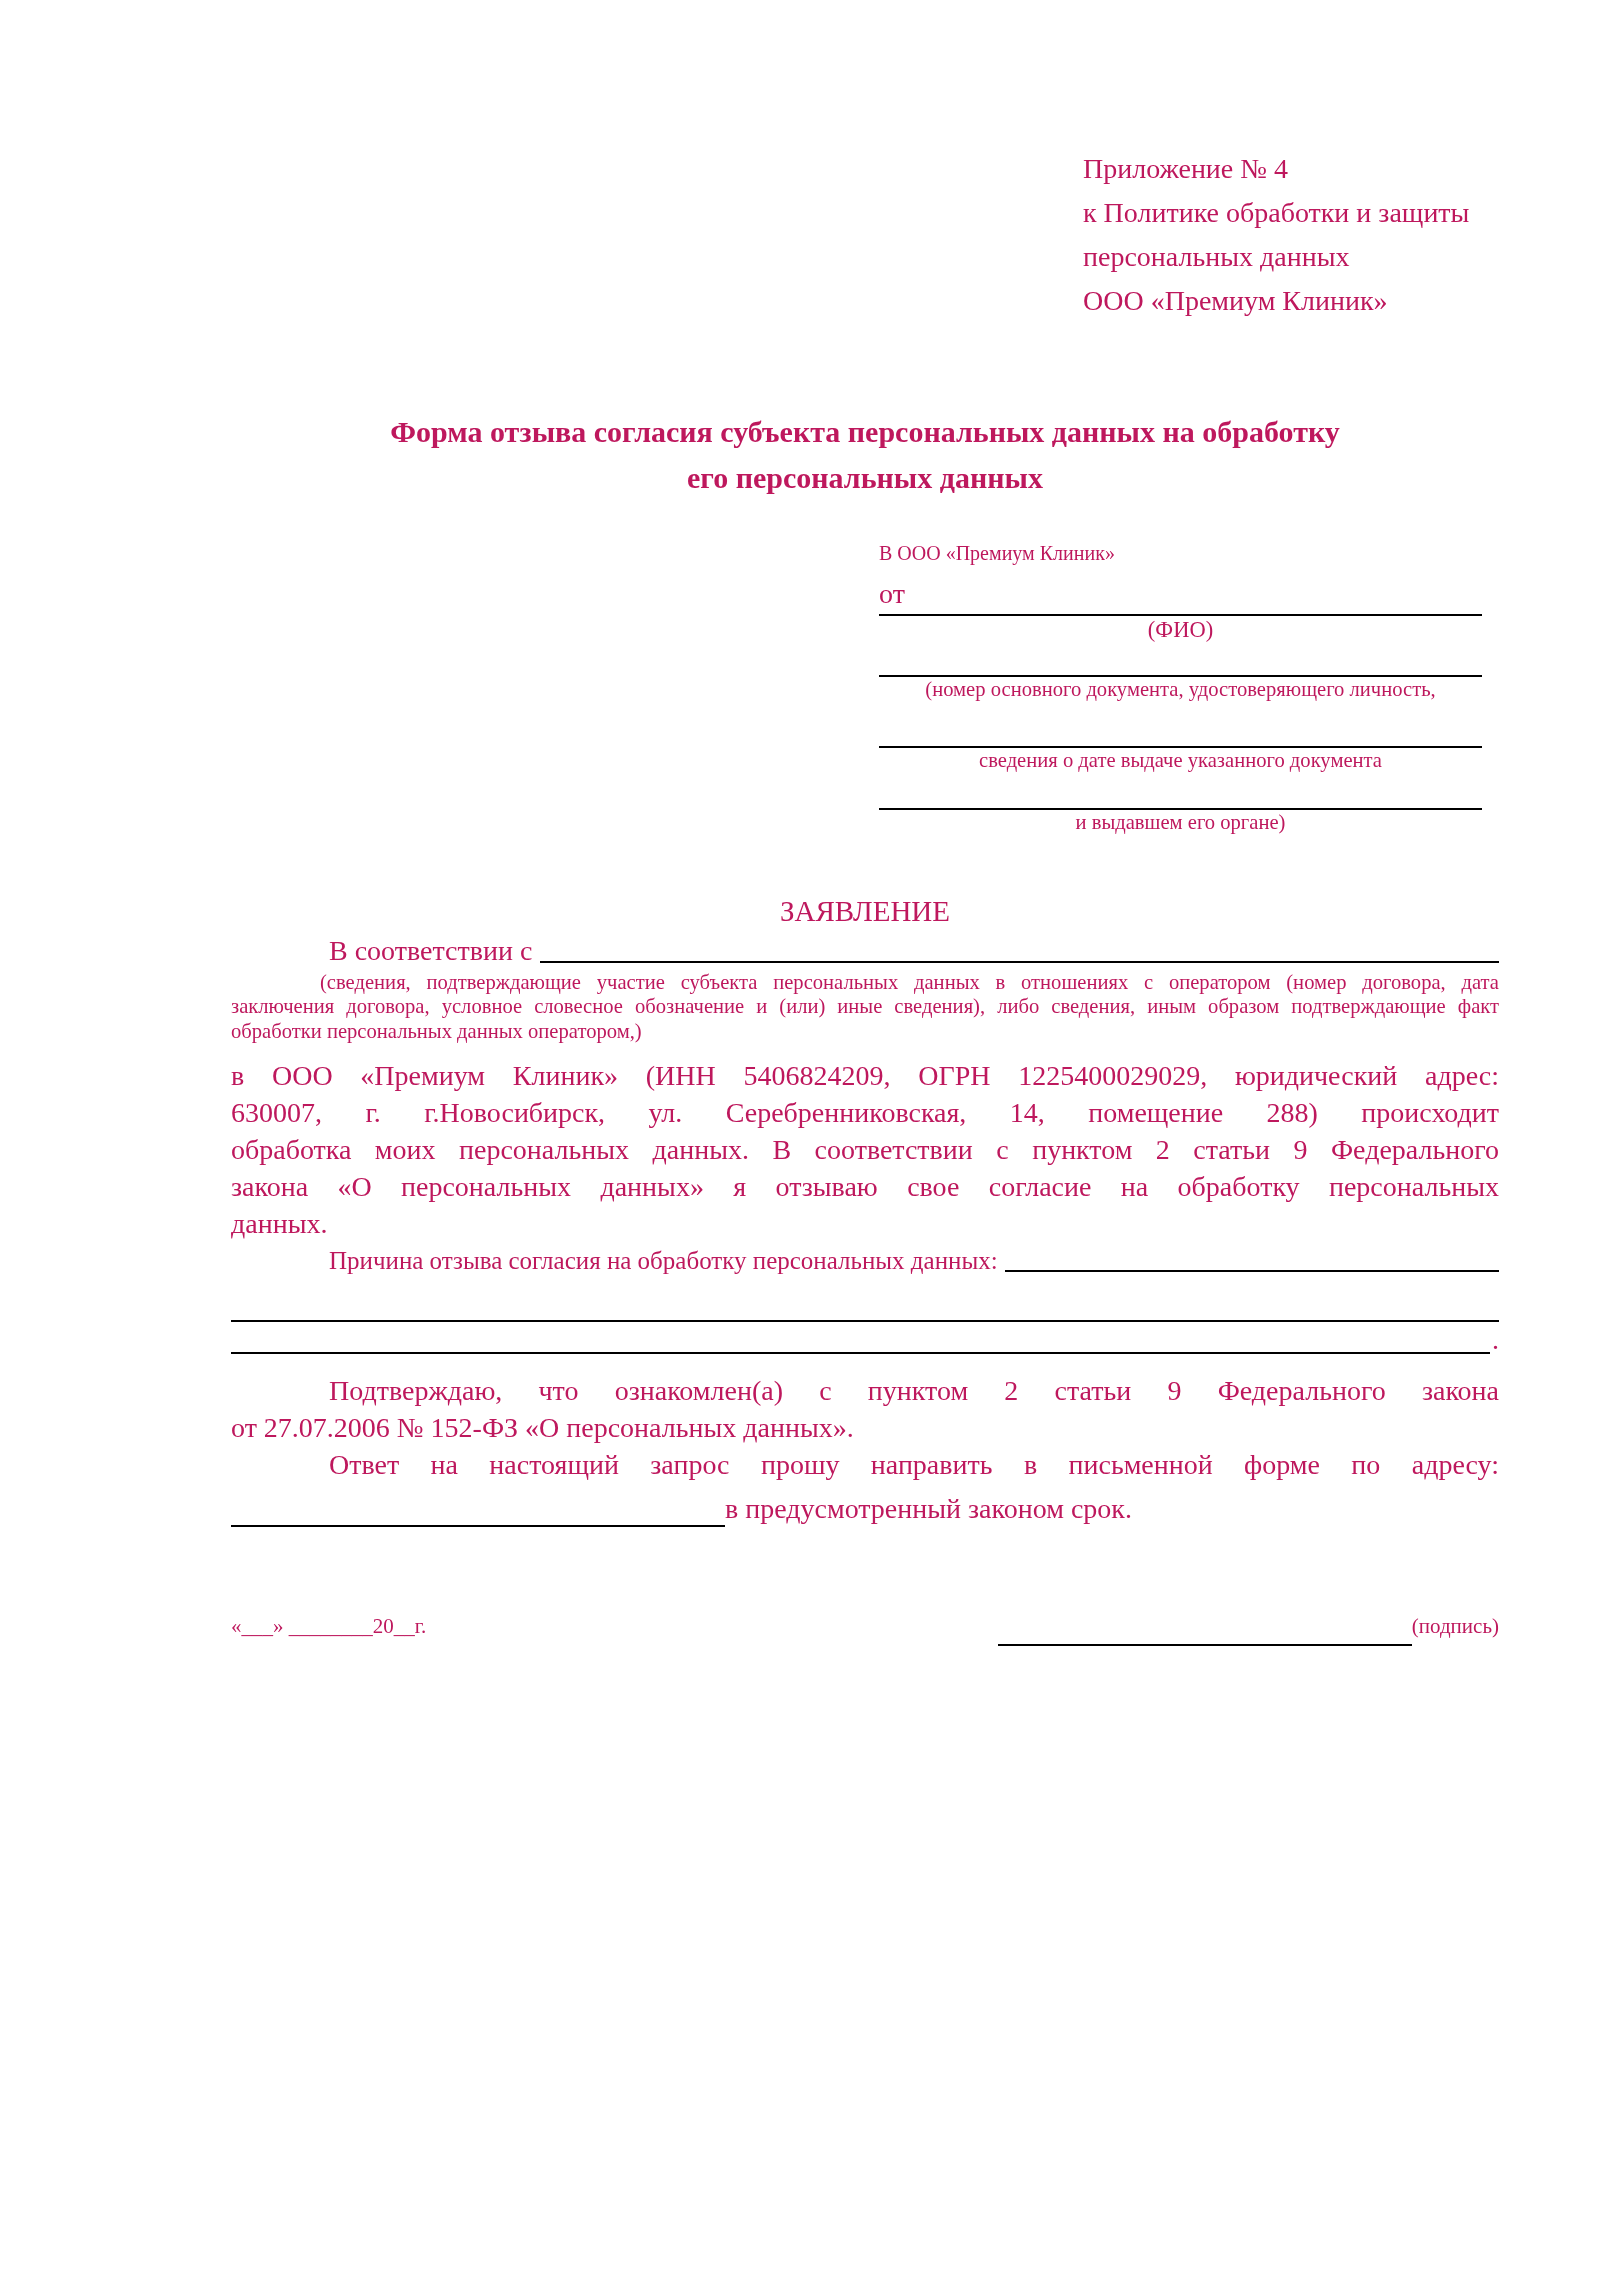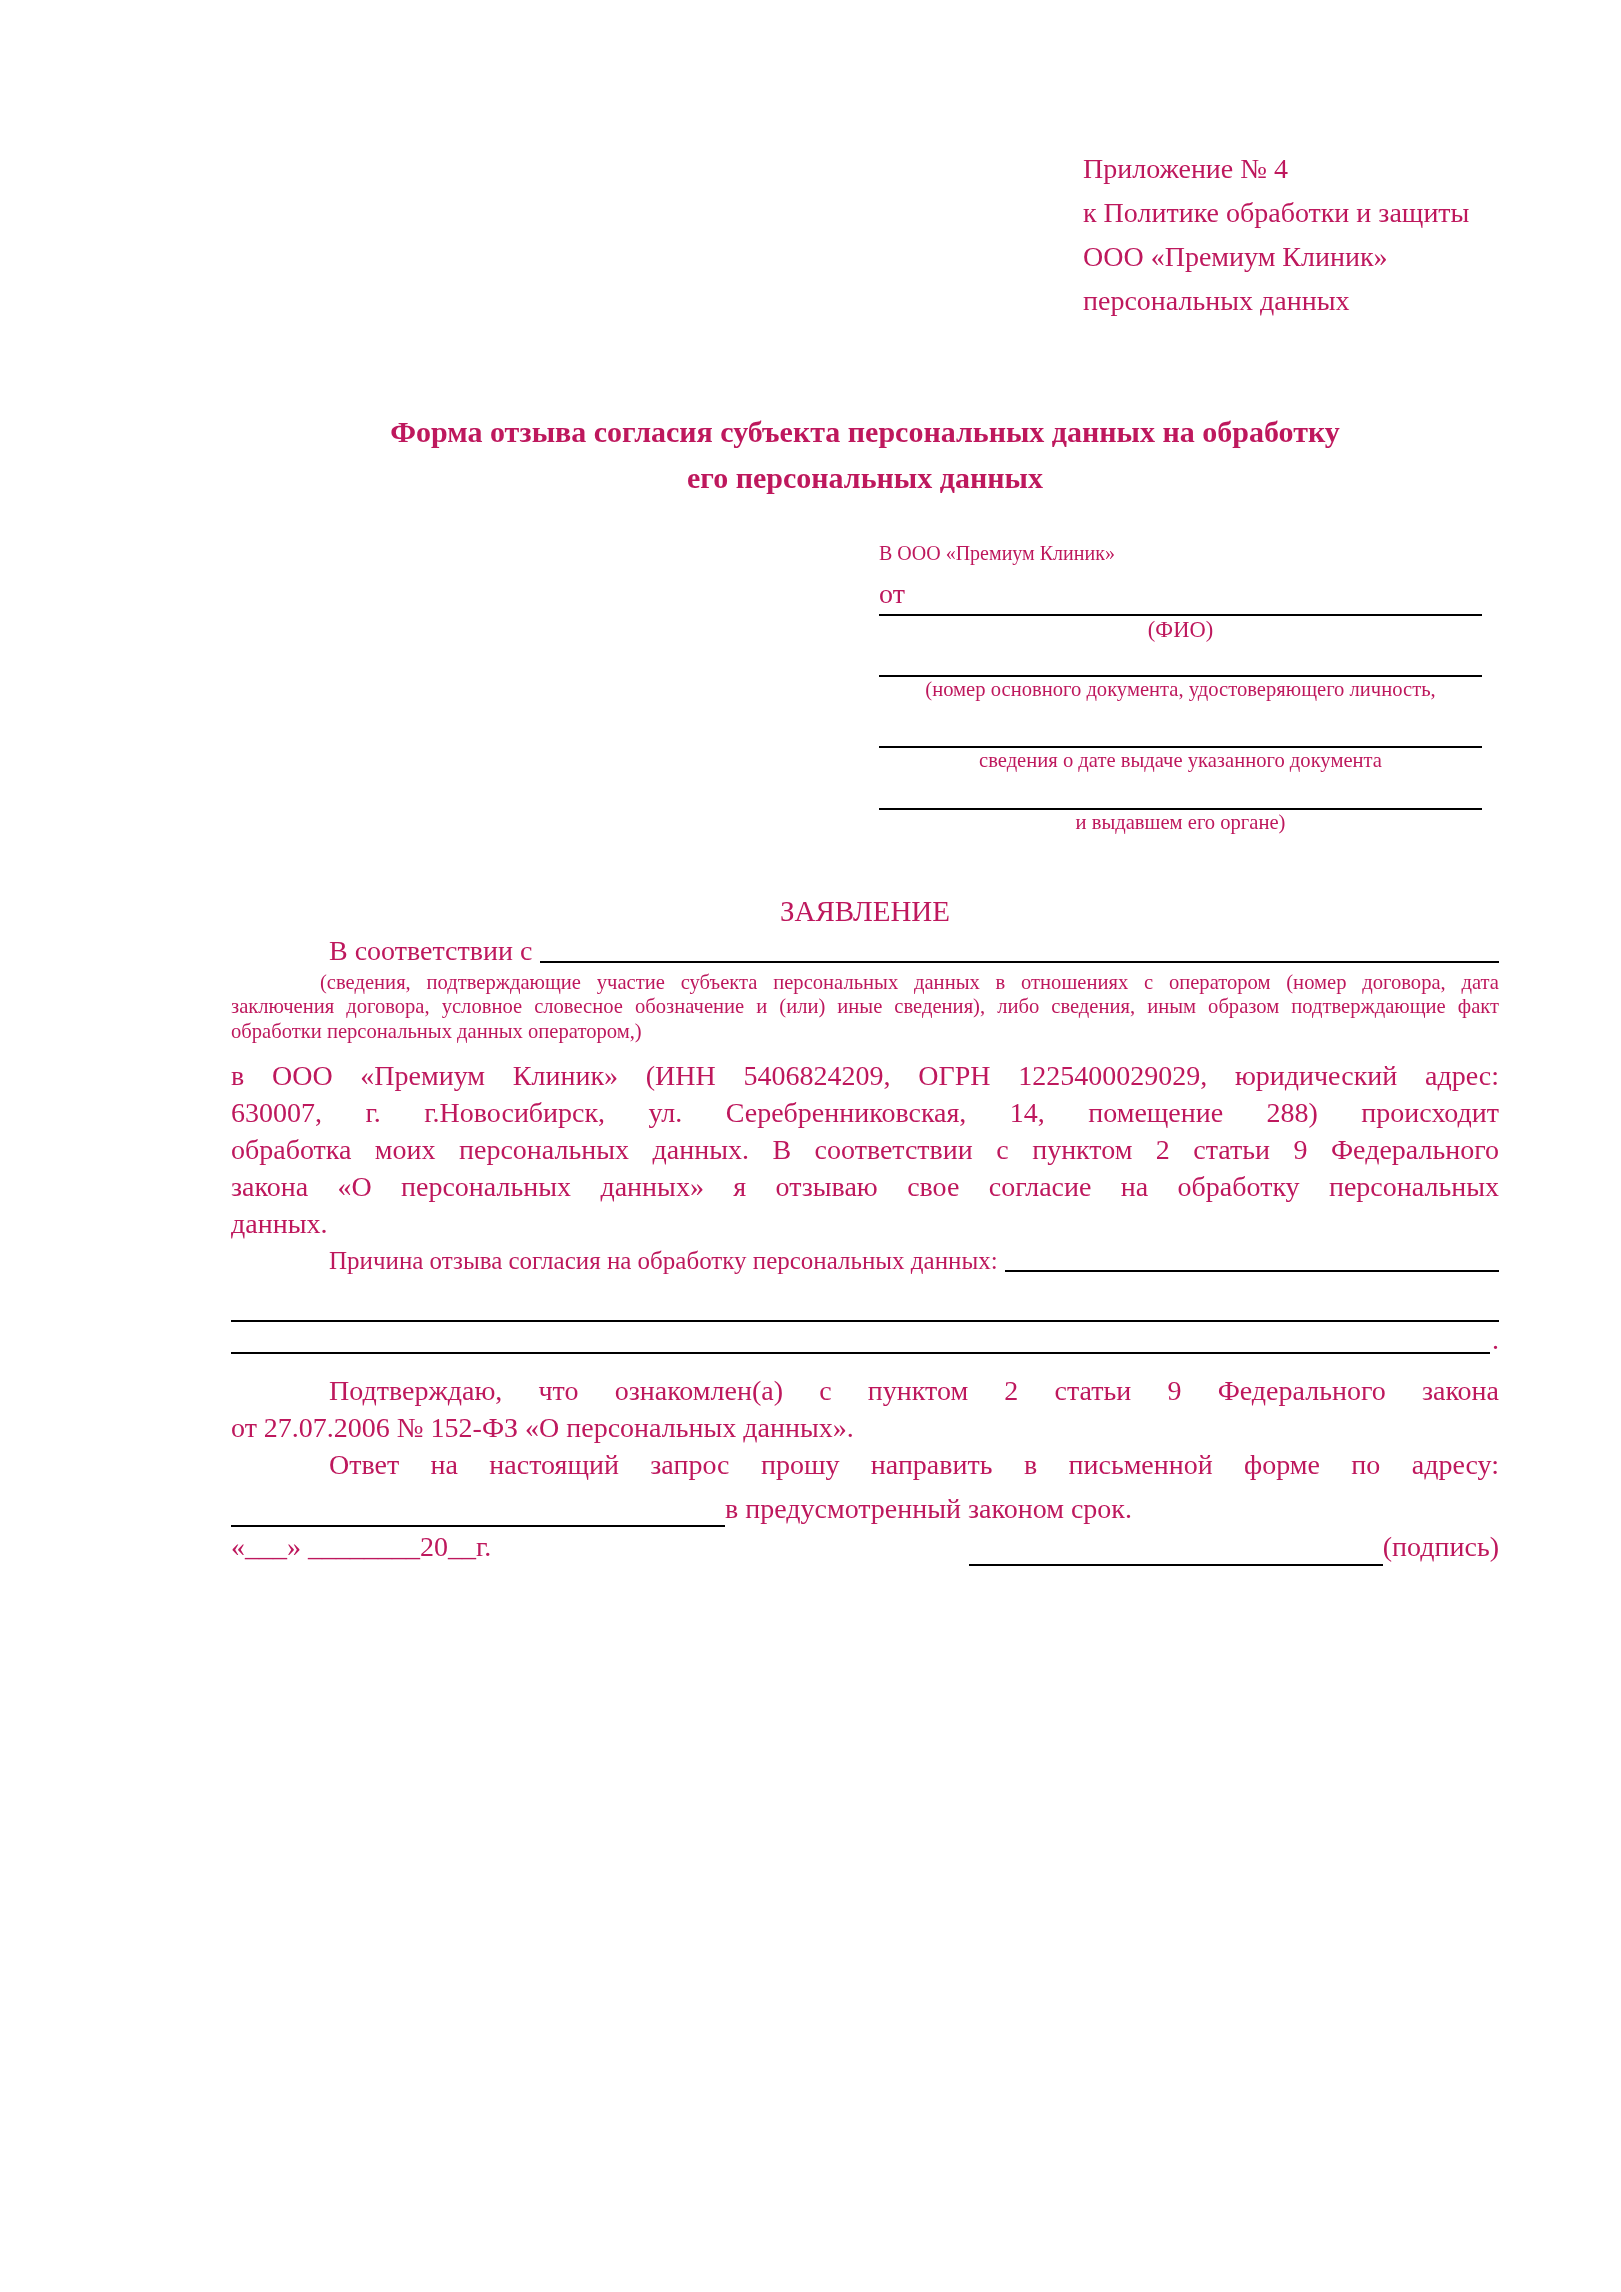--- a/index.html
+++ b/index.html
@@ -95,44 +95,45 @@
     display: flex;
     align-items: flex-end;
   }
   .reply-tail-row .blank-c {
     width: 494px;
     border-bottom: 2.9px solid #000;
     height: 31px;
   }
   
   .footer-row {
+    margin-top: 80px;
     display: flex;
     justify-content: space-between;
     align-items: flex-start;
-    font-size: 28px;
+    font-size: 21px;
     line-height: 39px;
   }
   .sig-group { display: flex; align-items: flex-end; }
   .sig-line {
     display: inline-block;
     width: 414px;
     height: 31px;
     border-bottom: 2.9px solid #000;
   }
 </style>
 </head>
 <body>
 
 <div class="page">
 
   <div class="header-note">
     <div>Приложение № 4</div>
     <div>к Политике обработки и защиты</div>
+    <div>персональных данных</div>
     <div>ООО «Премиум Клиник»</div>
-    <div>персональных данных</div>
   </div>
 
   <div class="doc-title">
     <div>Форма отзыва согласия субъекта персональных данных на обработку</div>
     <div>его персональных данных</div>
   </div>
 
   <div class="recipient">
     <div class="to-line">В ООО «Премиум Клиник»</div>
     <div class="from-line">от</div>

